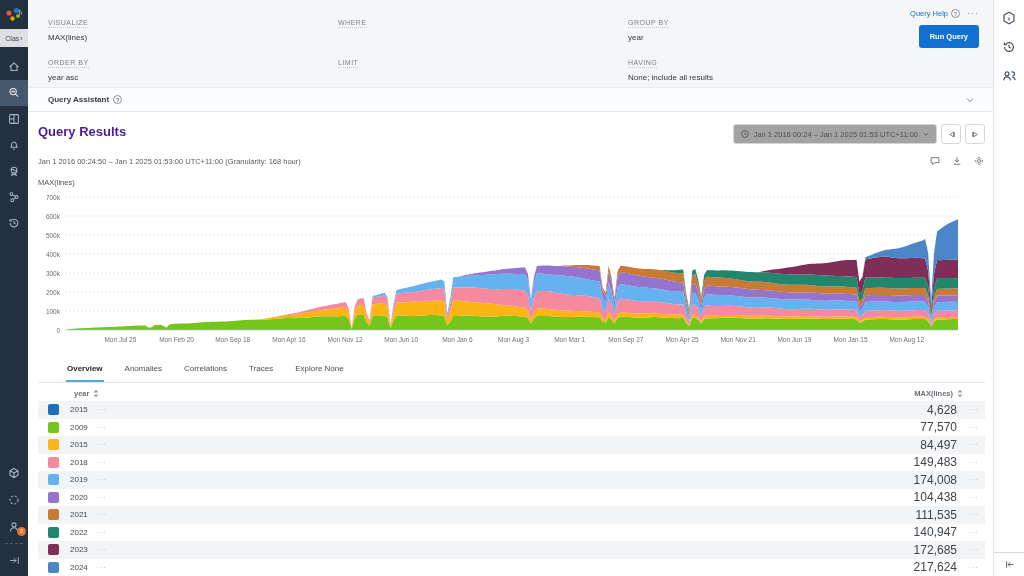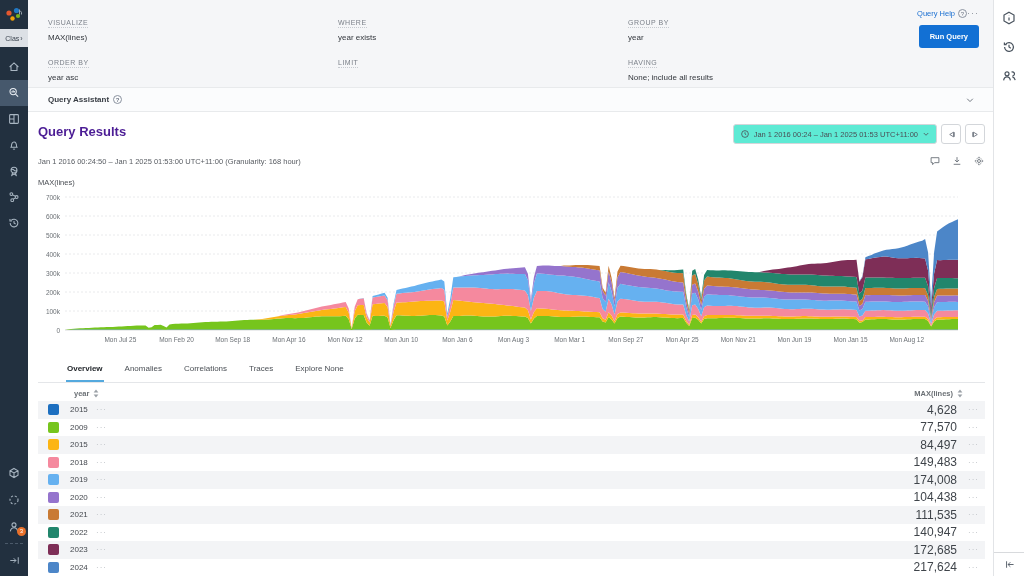--- a/index.html
+++ b/index.html
@@ -33,38 +33,38 @@
   .main { position:absolute; left:28px; top:0; width:965px; height:576px; background:#fff; }
 
   
   .builder { position:absolute; left:0; top:0; width:100%; height:88px; background:#f5f6f8; border-bottom:1px solid #e8eaec; }
   .qf { position:absolute; width:270px; }
   .qf .lbl { font-size:7px; letter-spacing:.5px; color:#7b8089; border-bottom:1px dotted #c6cad0;
     display:inline-block; padding-bottom:1px; }
   .qf .val { font-size:8px; color:#33373d; margin-top:4px; }
   .qf1{left:20px;top:11px}.qf2{left:310px;top:11px}.qf3{left:600px;top:11px}
   .qf4{left:20px;top:51px}.qf5{left:310px;top:51px}.qf6{left:600px;top:51px}
-  .help-row { position:absolute; right:14px; top:8px; display:flex; align-items:center; }
+  .help-row { position:absolute; right:14px; top:8px; display:flex; align-items:center; gap:7px; }
   .help-link { color:#1a6fd1; font-size:7.5px; cursor:pointer; display:flex; align-items:center; gap:3px; }
   .qmark { width:9px; height:9px; border:1px solid #8b93a0; border-radius:50%; color:#6f7785;
     font-size:6px; line-height:8px; text-align:center; display:inline-block; }
   .dots { color:#8b919a; font-size:9px; letter-spacing:1px; cursor:pointer; }
   .run-btn { position:absolute; right:14px; top:25px; background:#1270d4; color:#fff; font-size:7.5px;
     font-weight:bold; border:none; border-radius:3px; padding:7px 11px; cursor:pointer; }
 
   
   .assistant { position:absolute; left:0; top:88px; width:100%; height:24px; background:#fbfcfd;
     border-bottom:1px solid #e8eaec; display:flex; align-items:center; }
   .assistant .ttl { margin-left:20px; font-size:8px; font-weight:bold; color:#383d44; display:flex; align-items:center; gap:4px; }
   .assistant .chev { margin-left:auto; margin-right:18px; color:#5f6670; }
 
   
   .results-title { position:absolute; left:10px; top:124px; font-size:13px; font-weight:600; color:#4c1d95; }
   .picker-row { position:absolute; right:8px; top:124px; display:flex; gap:4px; align-items:center; }
-  .time-picker { height:20px; border:1px solid #d3d6da; border-radius:3px; background:#5eead4;
+  .time-picker { height:20px; border:1px solid #d3d6da; border-radius:3px; background:#a3a3a3;
     display:flex; align-items:center; gap:4px; padding:0 6px; cursor:pointer; color:#4a4f56; }
   .time-picker .txt { font-size:7.5px; white-space:nowrap; }
   .nav-btn { width:20px; height:20px; border:1px solid #d3d6da; border-radius:3px; background:#fff;
     display:flex; align-items:center; justify-content:center; color:#5f6672; cursor:pointer; }
   .subtitle { position:absolute; left:10px; top:157px; font-size:7.5px; color:#585c62; }
   .chart-tools { position:absolute; right:8px; top:155px; display:flex; gap:10px; color:#6a7078; }
 
   
   .chart-label { position:absolute; left:10px; top:178px; font-size:7.5px; color:#4a4e54; }
   #chart-svg { position:absolute; left:0; top:190px; }
@@ -210,21 +210,20 @@
 
 <div class="main">
 
   <div class="builder">
     <div class="qf qf1">
       <div class="lbl">VISUALIZE</div>
       <div class="val">MAX(lines)</div>
     </div>
     <div class="qf qf2">
       <div class="lbl">WHERE</div>
-      <div class="val">year exists</div>
     </div>
     <div class="qf qf3">
       <div class="lbl">GROUP BY</div>
       <div class="val">year</div>
     </div>
     <div class="qf qf4">
       <div class="lbl">ORDER BY</div>
       <div class="val">year asc</div>
     </div>
     <div class="qf qf5">

